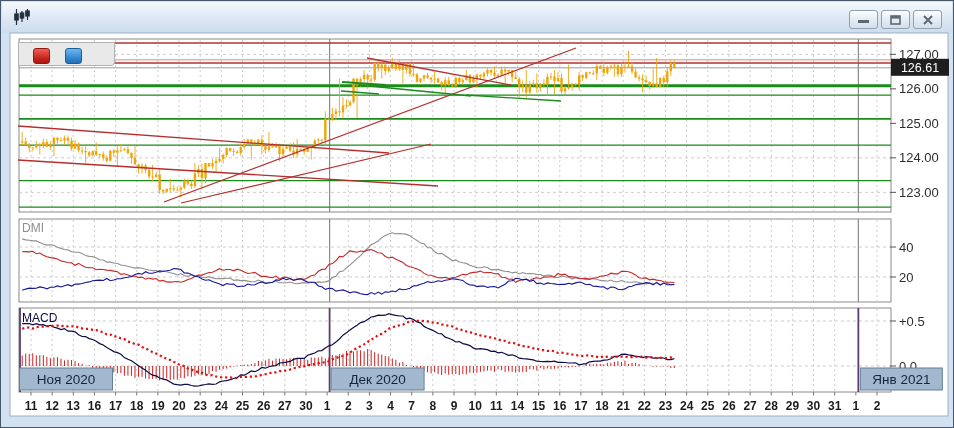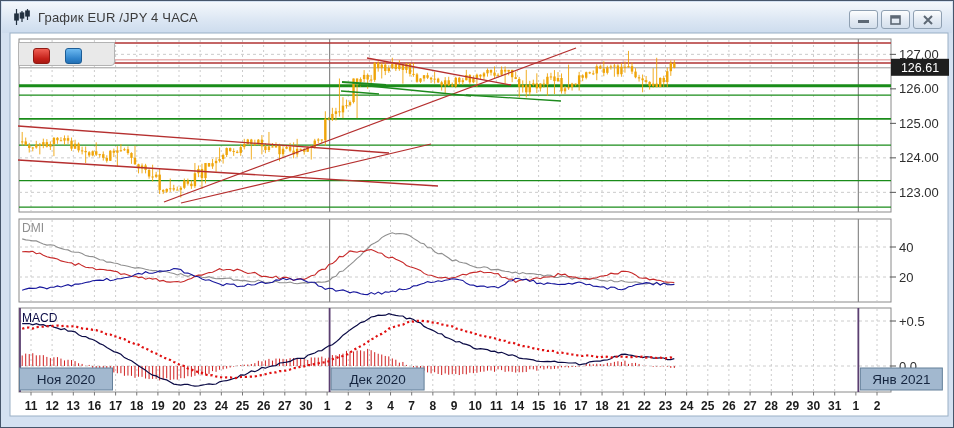--- a/index.html
+++ b/index.html
@@ -30,21 +30,20 @@
       <svg class="app-icon" width="18" height="19" viewBox="0 0 18 19">
         <g stroke="#22303f" stroke-width="1.2" fill="#22303f">
           <line x1="3.5" y1="1" x2="3.5" y2="17"></line>
             <rect x="1.8" y="6" width="3.4" height="6"></rect>
           <line x1="9" y1="3" x2="9" y2="14"></line>
             <rect x="7.3" y="5" width="3.4" height="5"></rect>
           <line x1="14.5" y1="1" x2="14.5" y2="12"></line>
             <rect x="12.8" y="3" width="3.4" height="5"></rect>
         </g>
       </svg>
-      <span class="title">График EUR /JPY  4 ЧАСА</span>
       <div class="winbtns">
         <div class="winbtn">
           <svg width="11" height="9" viewBox="0 0 11 9">
               <rect x="0" y="5" width="11" height="3" fill="#5d6874"></rect>
             </svg>
         </div>
         <div class="winbtn">
           <svg width="11" height="10" viewBox="0 0 11 10">
               <rect x="1" y="1" width="9" height="8" fill="none" stroke="#5d6874" stroke-width="1.6"></rect>
               <rect x="1" y="1" width="9" height="2.6" fill="#5d6874"></rect>

